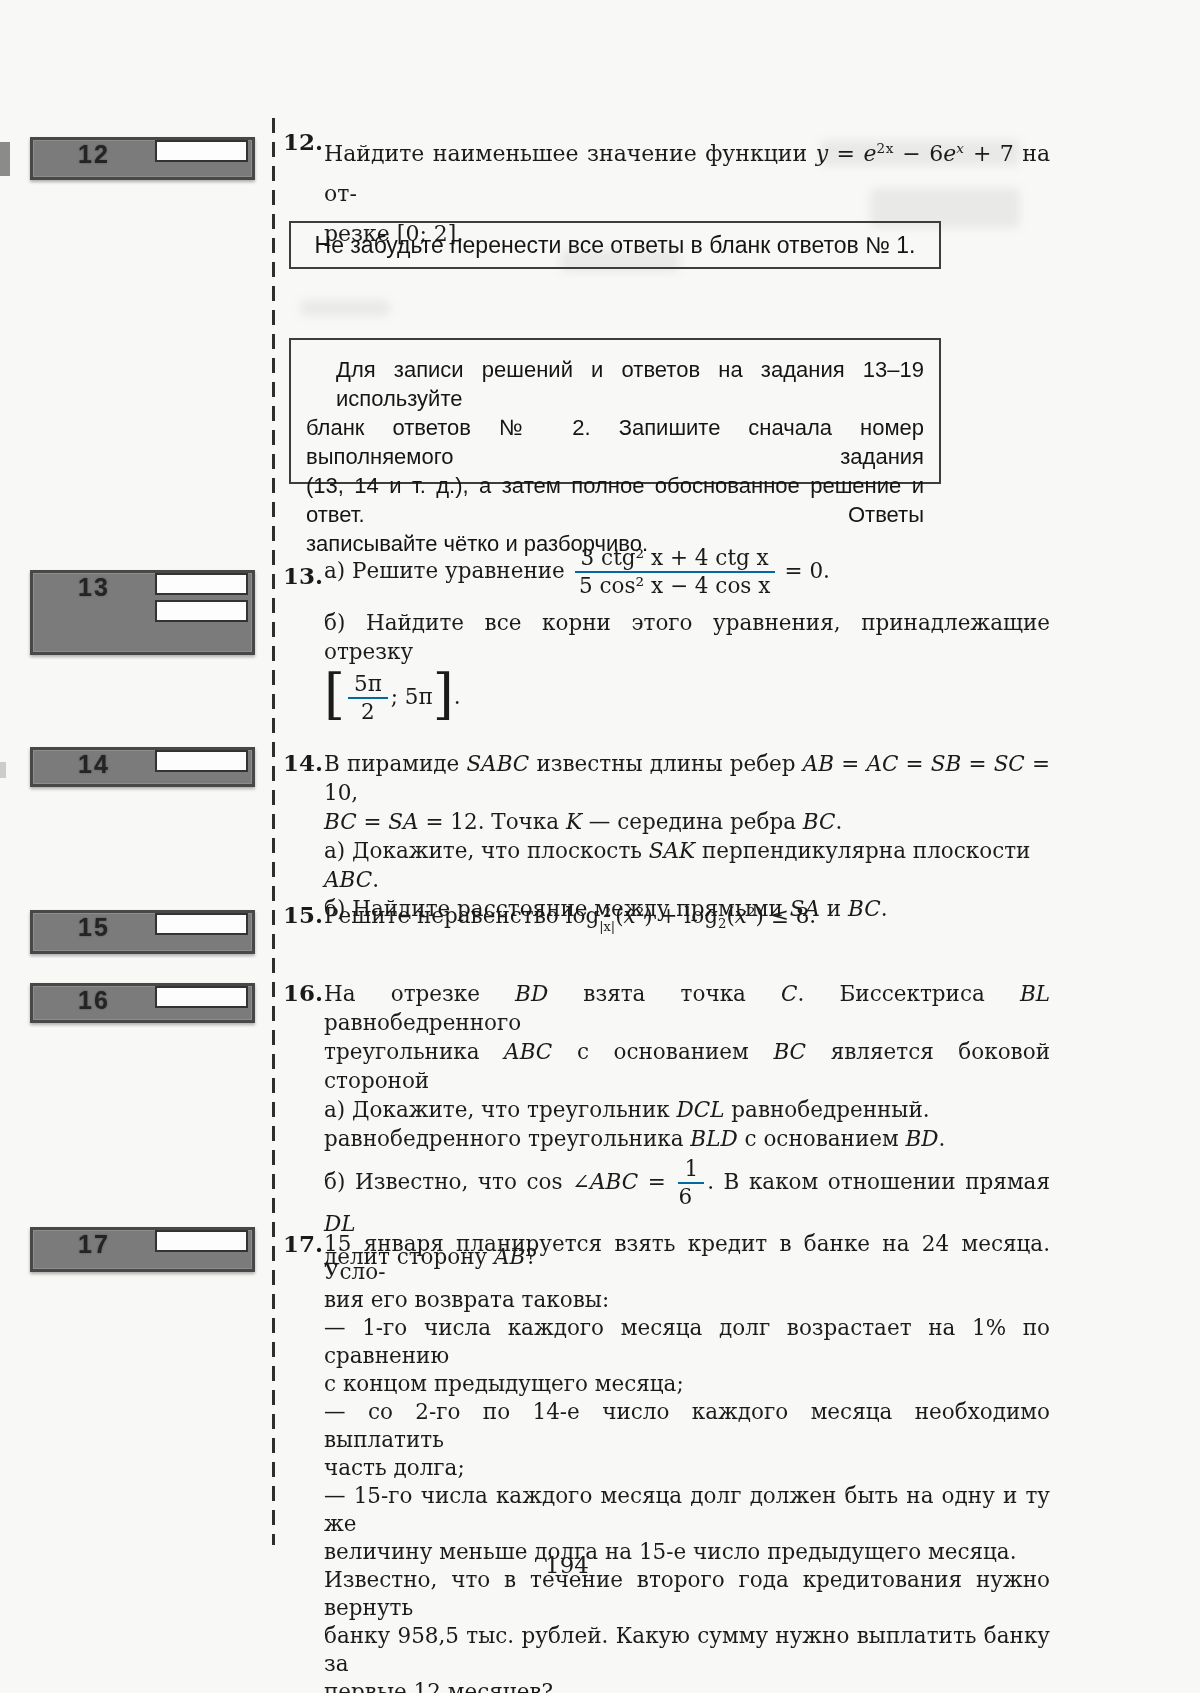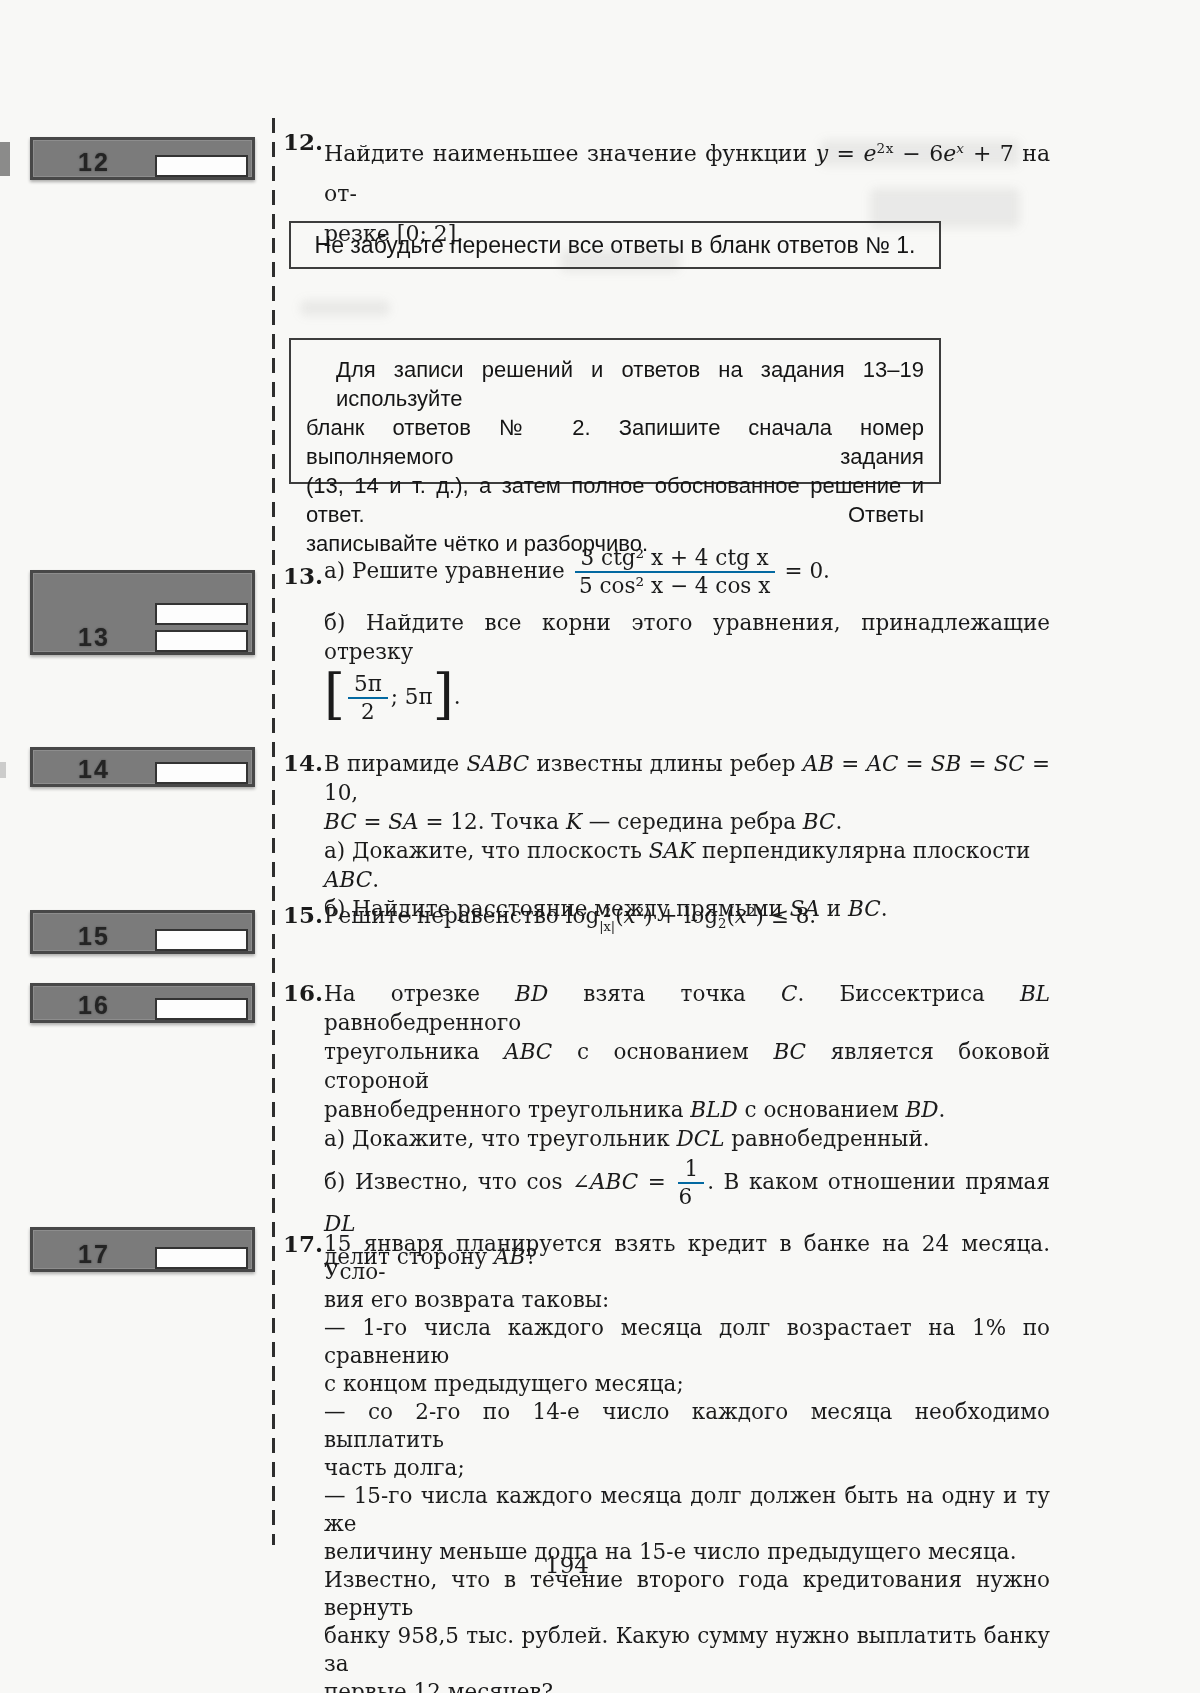--- a/index.html
+++ b/index.html
@@ -6,21 +6,21 @@
   body{
     width:1200px;height:1693px;position:relative;overflow:hidden;
     background:#f8f8f6;color:#1b1b1b;
     font-family:"DejaVu Serif","Liberation Serif",serif;
   }
   
   .abox{
     position:absolute;left:30px;width:225px;box-sizing:border-box;
     background:#7b7b7b;border:3px solid #484848;
     box-shadow:0 2px 3px rgba(0,0,0,.30), inset 0 0 0 1px #8d8d8d;
-    display:flex;align-items:flex-end;
+    display:flex;align-items:flex-start;
   }
   .abox .lbl{
     flex:1;text-align:center;
     font-family:"Liberation Sans",sans-serif;font-weight:bold;font-size:25px;
     color:#242424;letter-spacing:2px;text-shadow:0 0 2px rgba(70,70,70,.85);
   }
   .abox .fields{flex:0 0 93px;display:flex;flex-direction:column;gap:5px;margin-right:4px;}
   .afield{background:#fdfdfd;border:2px solid #333;height:22px;box-sizing:border-box;}
   
   .dashline{
@@ -155,22 +155,22 @@
           <span>|x|</span>
         </span><span>(</span><span class="it">x</span><span>²) + log</span><span class="sub">2</span><span>(</span><span class="it">x</span><span>²) ≤ 8.</span></div>
   </div>
 </div>
 
 <div class="problem" id="p16" style="top:979px;">
   <span class="pnum">16.</span>
   <div class="pbody">
     <div class="jl"><span>На отрезке </span><span class="it">BD</span><span> взята точка </span><span class="it">C</span><span>. Биссектриса </span><span class="it">BL</span><span> равнобедренного</span></div>
     <div class="jl"><span>треугольника </span><span class="it">ABC</span><span> с основанием </span><span class="it">BC</span><span> является боковой стороной</span></div>
+    <div><span>а) Докажите, что треугольник </span><span class="it">DCL</span><span> равнобедренный.</span></div>
     <div><span>равнобедренного треугольника </span><span class="it">BLD</span><span> с основанием </span><span class="it">BD</span><span>.</span></div>
-    <div><span>а) Докажите, что треугольник </span><span class="it">DCL</span><span> равнобедренный.</span></div>
     <div class="jl" style="margin-top:4px;"><span>б) Известно, что cos ∠</span><span class="it">ABC</span><span> = </span><span class="frac"><span class="num">1</span><span class="den">6</span></span><span>. В каком отношении прямая </span><span class="it">DL</span></div>
     <div style="margin-top:4px;"><span>делит сторону </span><span class="it">AB</span><span>?</span></div>
   </div>
 </div>
 
 <div class="problem" id="p17" style="top:1230px;">
   <span class="pnum">17.</span>
   <div class="pbody">
     <div class="jl">15 января планируется взять кредит в банке на 24 месяца. Усло-</div>
     <div>вия его возврата таковы:</div>

